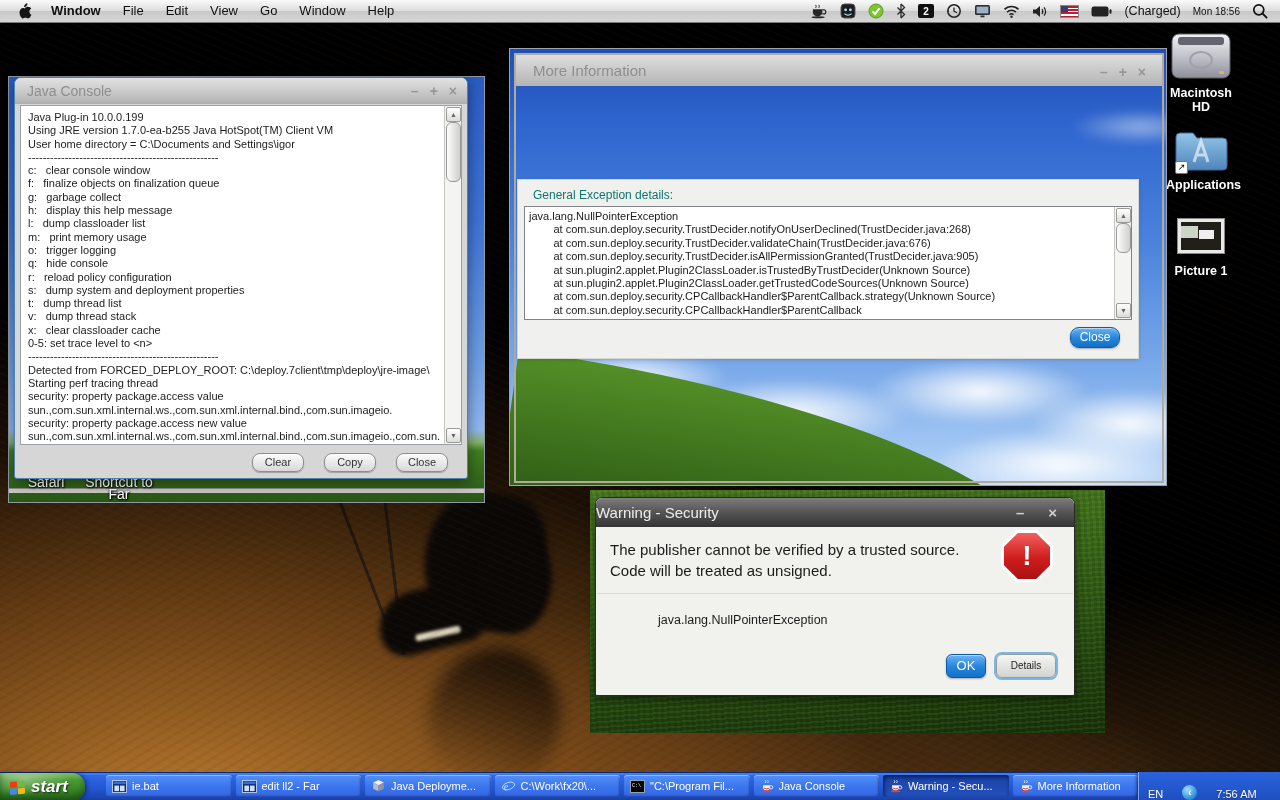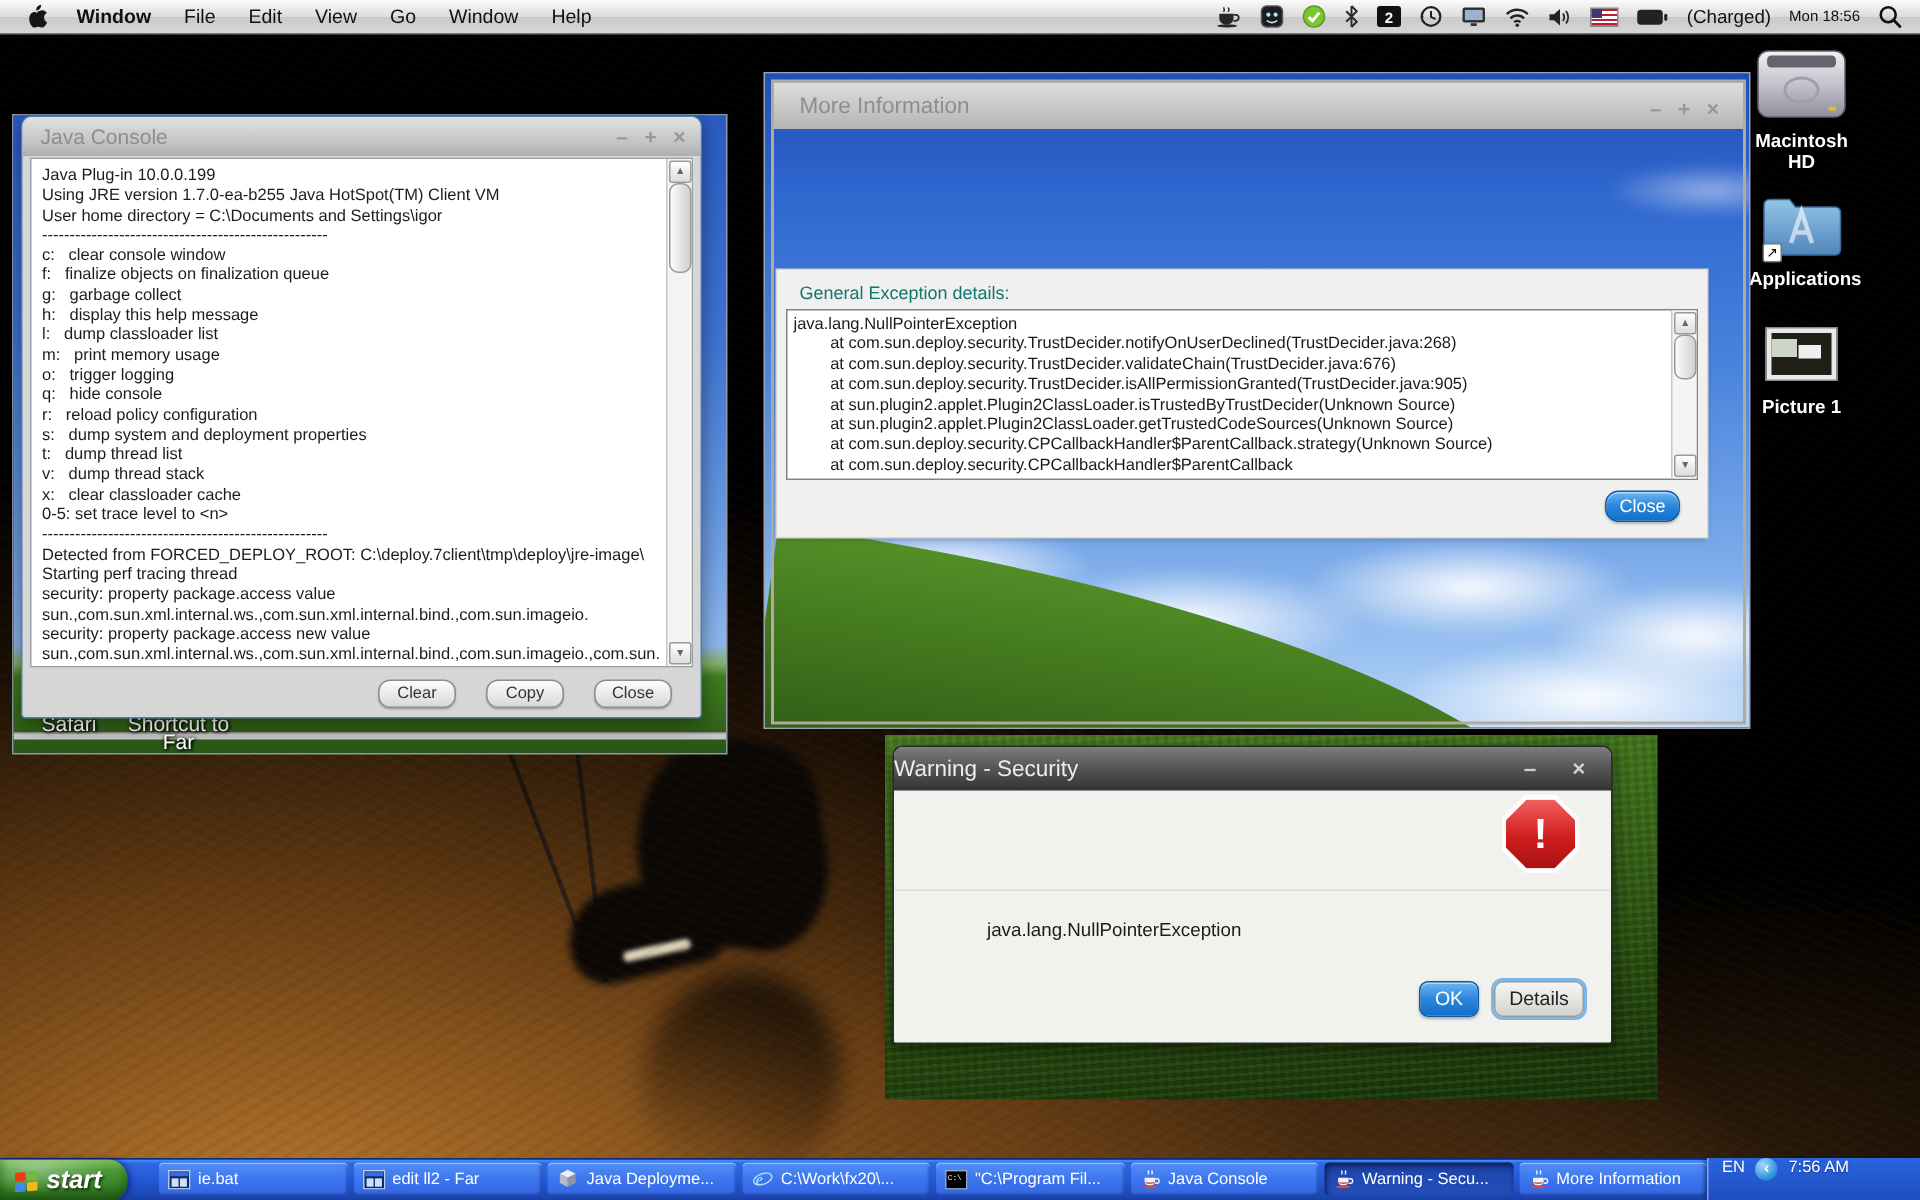--- a/index.html
+++ b/index.html
@@ -87,21 +87,21 @@
   #warnMsg{position:absolute;left:14px;top:41px;width:392px;font-size:15px;line-height:21px;color:#1b1b1b;white-space:pre-wrap;}
   .octo-out{position:absolute;right:21px;top:32px;width:52px;height:52px;
     clip-path:polygon(30% 0,70% 0,100% 30%,100% 70%,70% 100%,30% 100%,0 70%,0 30%);
     background:rgba(255,255,255,.85);display:flex;align-items:center;justify-content:center;}
   .octo-in{width:46px;height:46px;clip-path:polygon(30% 0,70% 0,100% 30%,100% 70%,70% 100%,30% 100%,0 70%,0 30%);
     background:linear-gradient(#f26060,#cf1d1d 55%,#a91212);display:flex;align-items:center;justify-content:center;
     color:#fff;font-size:28px;font-weight:bold;}
   #warnDiv{position:absolute;left:1px;right:1px;top:95px;height:1px;background:#d9d9d4;}
   #warnExc{position:absolute;left:62px;top:115px;font-size:12.5px;color:#1b1b1b;}
   #okBtn{position:absolute;right:88px;top:156px;width:38px;height:22px;font-size:13px;line-height:21px;border-radius:6px;}
-  #detailsBtn{position:absolute;right:18px;top:156px;width:58px;height:22px;font-size:13px;line-height:21px;
+  #detailsBtn{position:absolute;right:18px;top:156px;width:58px;height:22px;font-size:10px;line-height:21px;
     border-radius:6px;background:linear-gradient(#f6f6f4,#d2d2ce);border:1px solid #9a9a96;color:#222;
     text-align:center;box-shadow:0 0 0 2px #7ab6e8;}
 
   
   .dicon{z-index:5;text-align:center;}
   .dlabel{font-size:12.5px;font-weight:bold;color:#fff;text-shadow:0 1px 3px #000,0 0 3px #000;margin-top:2px;}
   #pic1 .frame{width:46px;height:34px;margin:0 auto;background:#e9e9e9;border:1px solid #8a8a8a;
     box-shadow:0 1px 3px rgba(0,0,0,.6);position:relative;}
   #pic1 .scr{position:absolute;left:3px;top:3px;right:3px;bottom:3px;background:#201f18;}
   #pic1 .w1{position:absolute;left:3px;top:7px;width:17px;height:12px;background:#cdd6c6;}
@@ -119,22 +119,22 @@
     background:radial-gradient(ellipse at 28% 22%, rgba(255,255,255,.35), rgba(255,255,255,0) 55%),
       linear-gradient(#86c463 0%,#4a9a35 25%,#3a8527 60%,#2a6a1e 100%);
     box-shadow:inset 0 -4px 7px rgba(0,45,0,.45),2px 0 4px rgba(0,0,50,.45);}
   #tasks{position:absolute;left:106px;right:142px;top:775px;height:22px;display:flex;gap:4px;z-index:61;}
   .task{flex:1;max-width:127px;border-radius:3px;display:flex;align-items:center;gap:5px;padding:0 6px;
     color:#fff;font-size:11px;white-space:nowrap;overflow:hidden;
     background:linear-gradient(#5390f6,#3b74ee 55%,#3466e2);
     box-shadow:inset 0 1px 0 rgba(255,255,255,.4),inset -1px -1px 2px rgba(0,0,50,.35);}
   .task.active{background:linear-gradient(#1c43a8,#2350bc);box-shadow:inset 1px 2px 4px rgba(0,0,30,.65);}
   .task .tlabel{overflow:hidden;text-overflow:ellipsis;}
-  #tray{position:absolute;right:0;top:772px;width:142px;height:28px;z-index:61;display:flex;align-items:flex-start;
-    gap:7px;padding:0 10px 0 9px;box-sizing:border-box;border-left:1px solid rgba(255,255,255,.45);
+  #tray{position:absolute;right:0;top:772px;width:142px;height:28px;z-index:61;display:flex;align-items:flex-end;
+    gap:19px;padding:0 10px 0 9px;box-sizing:border-box;border-left:1px solid rgba(255,255,255,.45);
     background:linear-gradient(#2a63dd,#1f4fc0);box-shadow:-2px 0 3px rgba(0,20,80,.35);}
   #tray .en{color:#fff;font-size:11px;}
   #tray .chev{width:15px;height:15px;border-radius:50%;color:#fff;font-size:11px;font-weight:bold;
     text-align:center;line-height:14px;background:radial-gradient(circle at 35% 30%,#9fdcff,#2a8ed8 70%,#1a6cb0);}
   #tray .clk{color:#fff;font-size:11px;text-shadow:0 1px 1px rgba(0,0,0,.4);}
 </style>
 </head>
 <body>
 
 <div id="wallpaper" class="abs">
@@ -380,20 +380,21 @@
 
 <div id="warnRegion" class="abs"></div>
 <div id="warnDlg" class="abs">
   <div class="darkbar">
     <span>Warning - Security</span>
     <span class="winctl">
       <span>–</span>
       <span>×</span>
     </span>
   </div>
+  <div id="warnMsg">The publisher cannot be verified by a trusted source.  Code will be treated as unsigned.</div>
   <div class="octo-out">
     <div class="octo-in">
         <span>!</span>
       </div>
   </div>
   <div id="warnDiv"></div>
   <div id="warnExc">java.lang.NullPointerException</div>
   <div id="okBtn" class="bluebtn">OK</div>
   <div id="detailsBtn">Details</div>
 </div>

